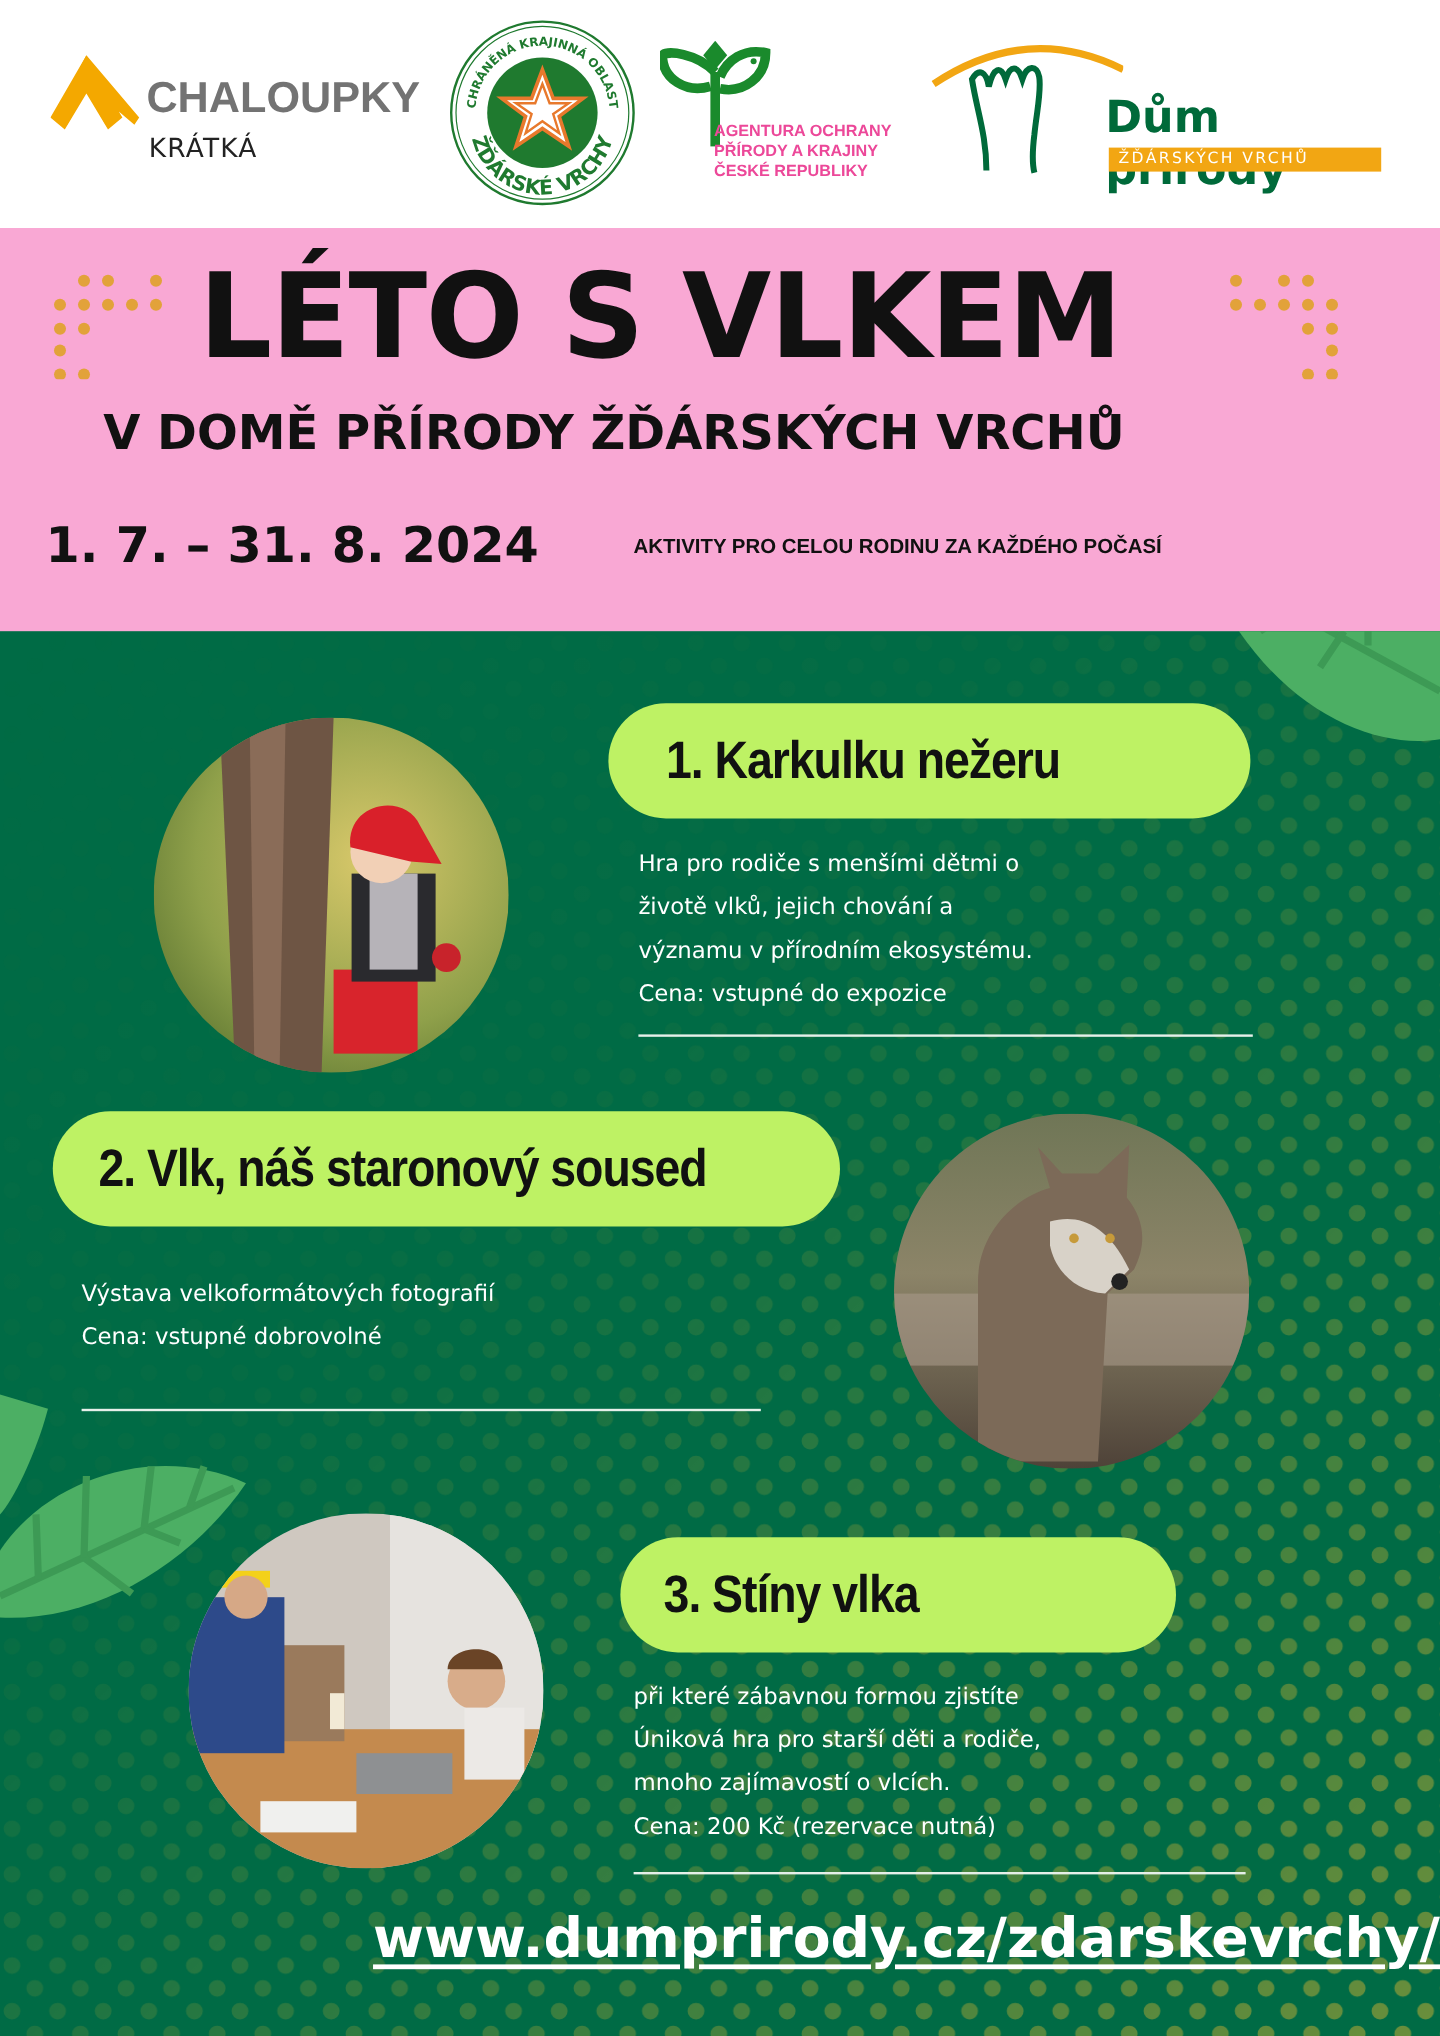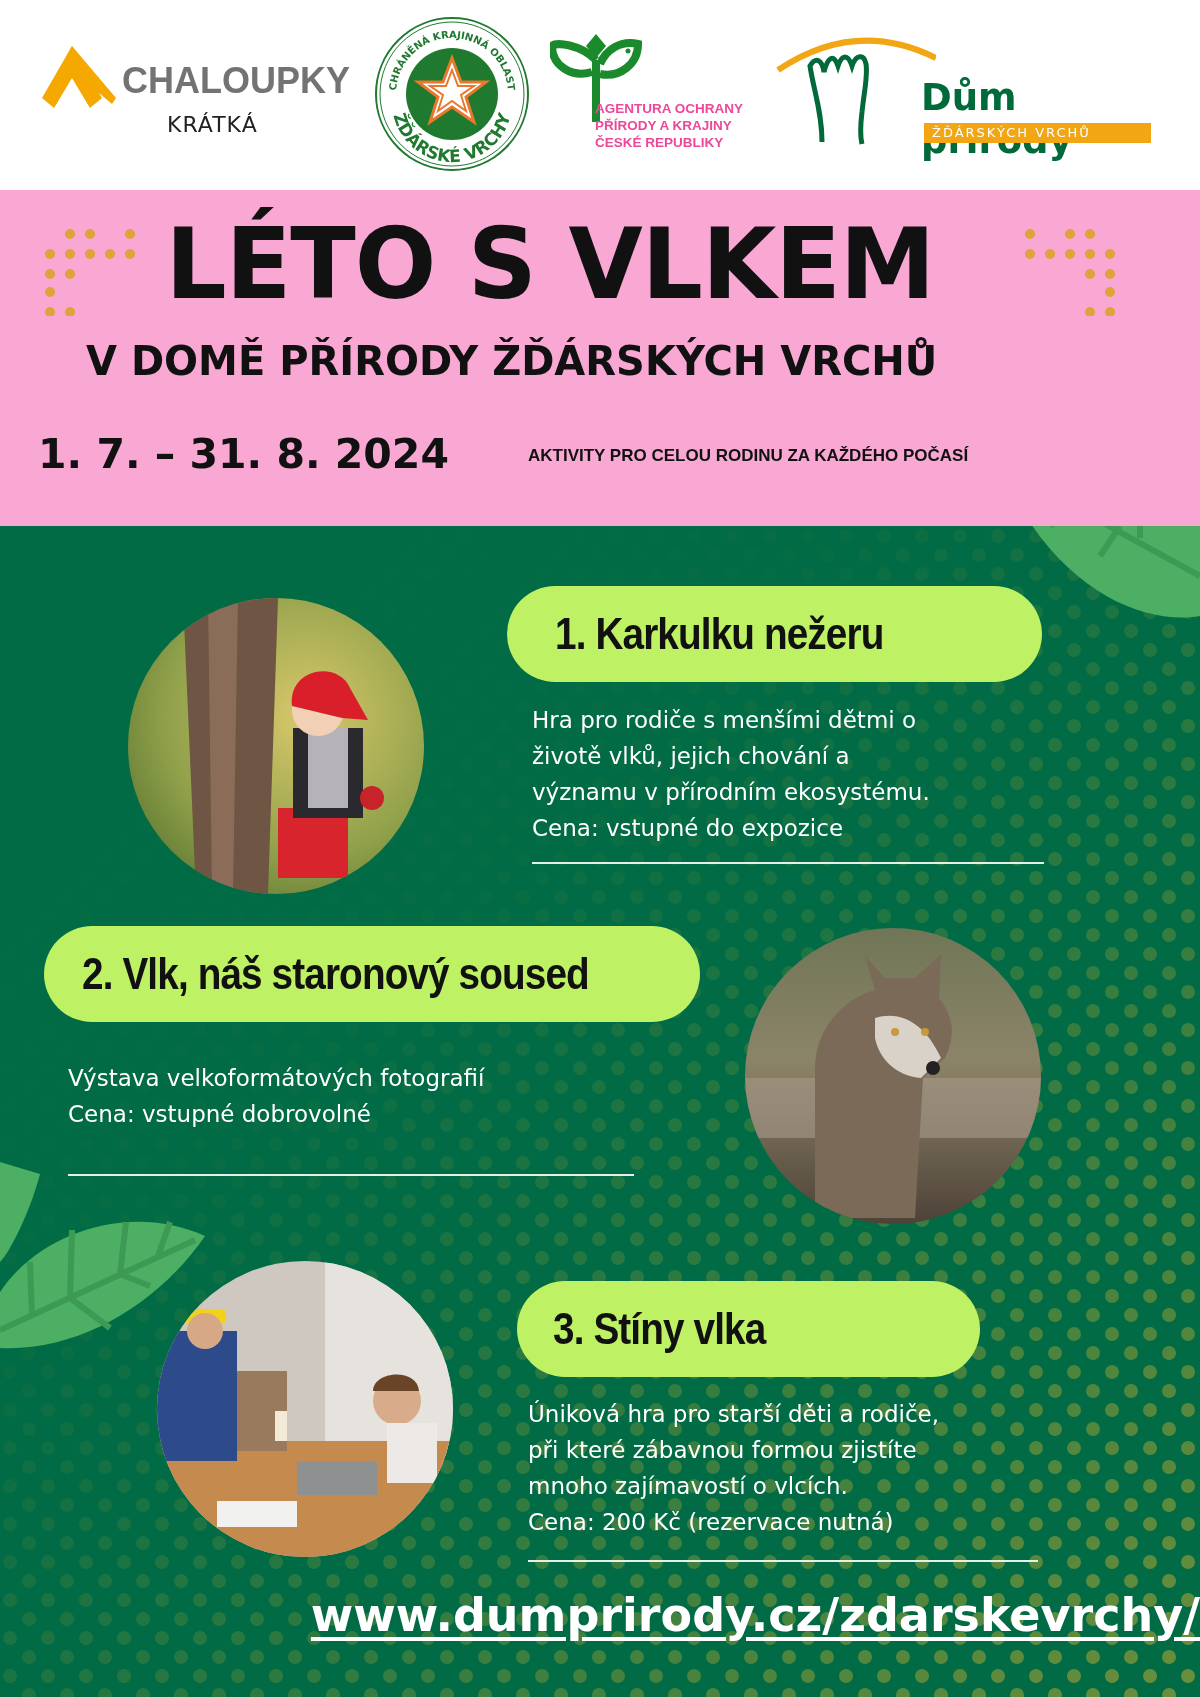--- a/index.html
+++ b/index.html
@@ -3,21 +3,21 @@
   <meta charset="utf-8">
   <style>
     * { box-sizing: border-box; margin: 0; padding: 0; }
     body { width: 1200px; height: 1697px; overflow: hidden; background: #ffffff; font-family: "DejaVu Sans", sans-serif; }
     .poster { position: relative; width: 1200px; height: 1697px; overflow: hidden; }
 
     
     .logos { position: absolute; left: 0; top: 0; width: 1200px; height: 190px; background: #fff; }
     .logo-chaloupky { position: absolute; left: 42px; top: 46px; width: 320px; height: 100px; }
     .chal-name { position: absolute; left: 80px; top: 14px; font-family: "Liberation Sans", sans-serif; font-weight: bold; font-size: 36px; color: #737373; letter-spacing: 0px; }
-    .chal-sub { position: absolute; left: 82px; top: 66px; font-family: "DejaVu Sans", sans-serif; font-size: 22px; color: #222; letter-spacing: 1px; margin-left: 43px; }
+    .chal-sub { position: absolute; left: 82px; top: 66px; font-family: "DejaVu Sans", sans-serif; font-size: 22px; color: #222; letter-spacing: 1px; }
     .logo-cho { position: absolute; left: 374px; top: 16px; width: 156px; height: 156px; }
     .logo-aopk { position: absolute; left: 550px; top: 34px; width: 230px; height: 130px; }
     .aopk-text { position: absolute; left: 45px; top: 66px; font-family: "Liberation Sans", sans-serif; font-weight: bold; font-size: 13.5px; line-height: 17px; color: #ec4899; }
     .logo-dp { position: absolute; left: 776px; top: 32px; width: 400px; height: 130px; }
     .dp-title { position: absolute; left: 145px; top: 44px; font-family: "DejaVu Sans", sans-serif; font-weight: bold; font-size: 37px; color: #006a3a; }
     .dp-sub { position: absolute; left: 148px; top: 91px; width: 227px; height: 20px; background: #f2a613; color: #fff; font-family: "DejaVu Sans", sans-serif; font-size: 13px; letter-spacing: 2px; padding-left: 8px; line-height: 20px; }
 
     
     .banner { position: absolute; left: 0; top: 190px; width: 1200px; height: 380px; background: #f9a8d4; }
     .dots-l, .dots-r { position: absolute; top: 36px; }
@@ -30,21 +30,21 @@
 
     
     .green { position: absolute; left: 0; top: 526px; width: 1200px; height: 1171px; background: #006b45; overflow: hidden; }
     .green svg.dotbg { position: absolute; left: 0; top: 0; }
 
     .leaf { position: absolute; }
 
     .circle { position: absolute; border-radius: 50%; overflow: hidden; }
     .pill { position: absolute; height: 96px; border-radius: 48px; background: #bef264; display: flex; align-items: center; }
     .pill-text { font-family: "Liberation Sans", sans-serif; font-weight: bold; font-size: 44px; color: #111; letter-spacing: -1px; transform: scaleX(0.88); transform-origin: left center; white-space: nowrap; }
-    .desc { position: absolute; font-family: "DejaVu Sans", sans-serif; font-size: 23px; line-height: 36px; color: #fff; }
+    .desc { position: absolute; font-family: "DejaVu Sans", sans-serif; font-size: 19px; line-height: 36px; color: #fff; }
     .desc div { white-space: nowrap; }
     .rule { position: absolute; height: 2px; background: #e6f0ea; }
 
     .url { position: absolute; left: 0; top: 1588px; width: 1200px; text-align: right; font-family: "DejaVu Sans", sans-serif; font-weight: bold; font-size: 46px; color: #fff; text-decoration: underline; text-decoration-thickness: 4px; text-underline-offset: 6px; }
   </style>
 </head>
 <body>
 
 <div class="poster">
 
@@ -245,22 +245,22 @@
         <circle cx="240" cy="140" r="24" fill="#d8ac8a"></circle>
         <path d="M216 130 C 216 110, 260 106, 262 130 Z" fill="#6a4426"></path>
         <rect x="230" y="162" width="50" height="60" fill="#ece9e6"></rect>
         <rect x="60" y="240" width="80" height="26" fill="#f0f0ee"></rect>
       </svg>
     </div>
     <div class="pill" style="left:517px;top:755px;width:463px;">
       <span class="pill-text" style="margin-left:36px;">3.  Stíny vlka</span>
     </div>
     <div class="desc" style="left:528px;top:870px;">
+      <div>při které zábavnou formou zjistíte</div>
       <div>Úniková hra pro starší děti a rodiče,</div>
-      <div>při které zábavnou formou zjistíte</div>
       <div>mnoho zajímavostí o vlcích.</div>
       <div>Cena: 200 Kč (rezervace nutná)</div>
     </div>
     <div class="rule" style="left:528px;top:1034px;width:510px;"></div>
   </div>
 
   <a class="url">www.dumprirody.cz/zdarskevrchy/</a>
 
 </div>
 

